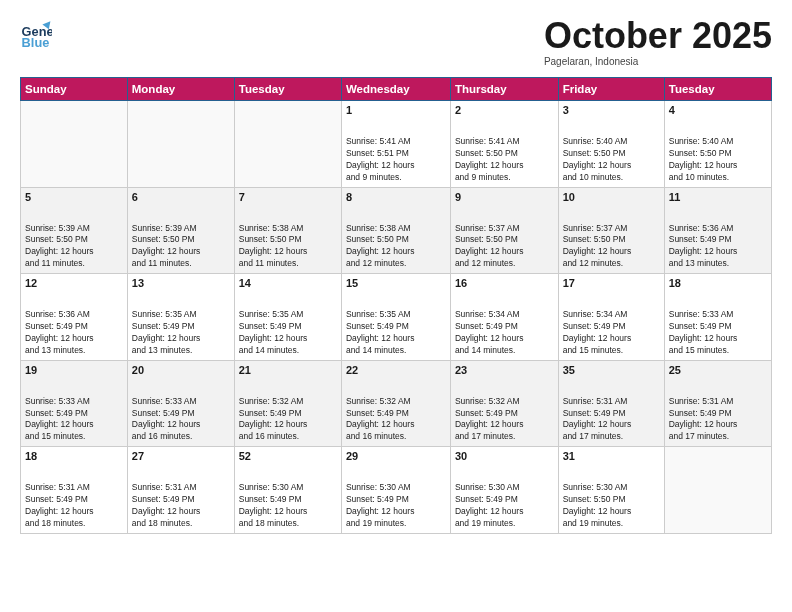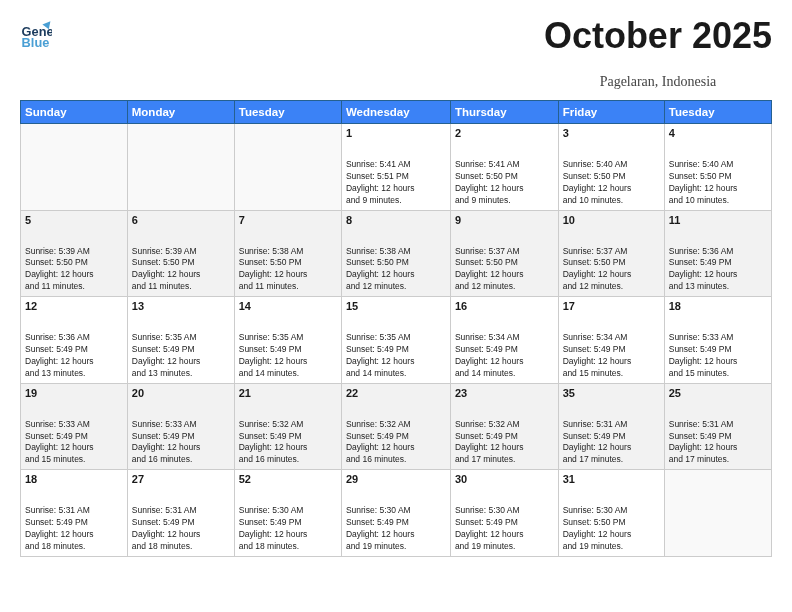--- a/index.html
+++ b/index.html
@@ -25,41 +25,40 @@
     .logo {
       display: flex;
       align-items: center;
       gap: 4px;
     }
     .logo-icon {
       width: 32px;
       height: 32px;
     }
     .title-block {
-      text-align: center;
+      text-align: left;
     }
     .month-title {
       font-size: 36px;
       font-weight: bold;
       color: #1a1a1a;
       line-height: 1;
     }
     .location {
-      font-size: 14px;
+      font-size: 10px;
       color: #444;
-      margin-top: 20px;
-      font-family: Liberation Serif, serif;
+      margin-top: 2px;
     }
     .calendar {
       width: 100%;
       border-collapse: collapse;
       border: 1px solid #ccc;
     }
     .calendar th {
-      background: #3b82f6;
+      background: #be185d;
       color: #fff;
       font-size: 11.5px;
       font-weight: bold;
       padding: 5px 4px;
       text-align: left;
       border: 1px solid #256090;
     }
     .calendar td {
       vertical-align: top;
       border: 1px solid #ccc;

